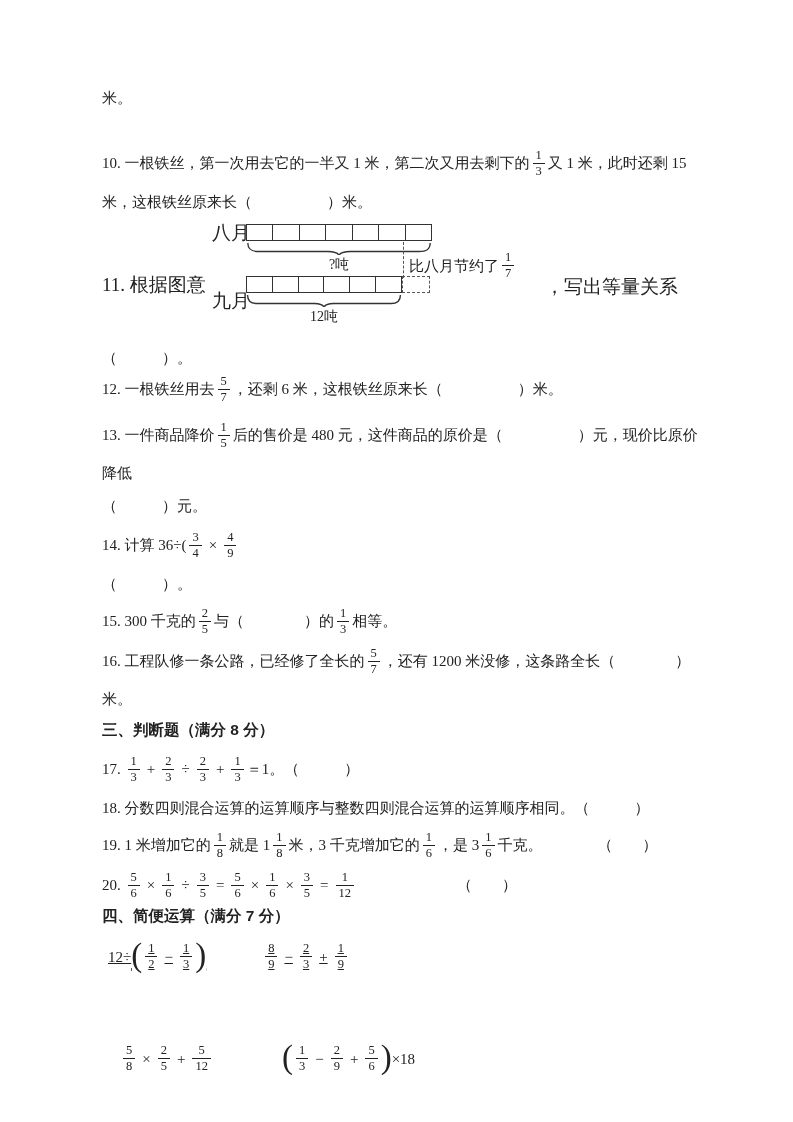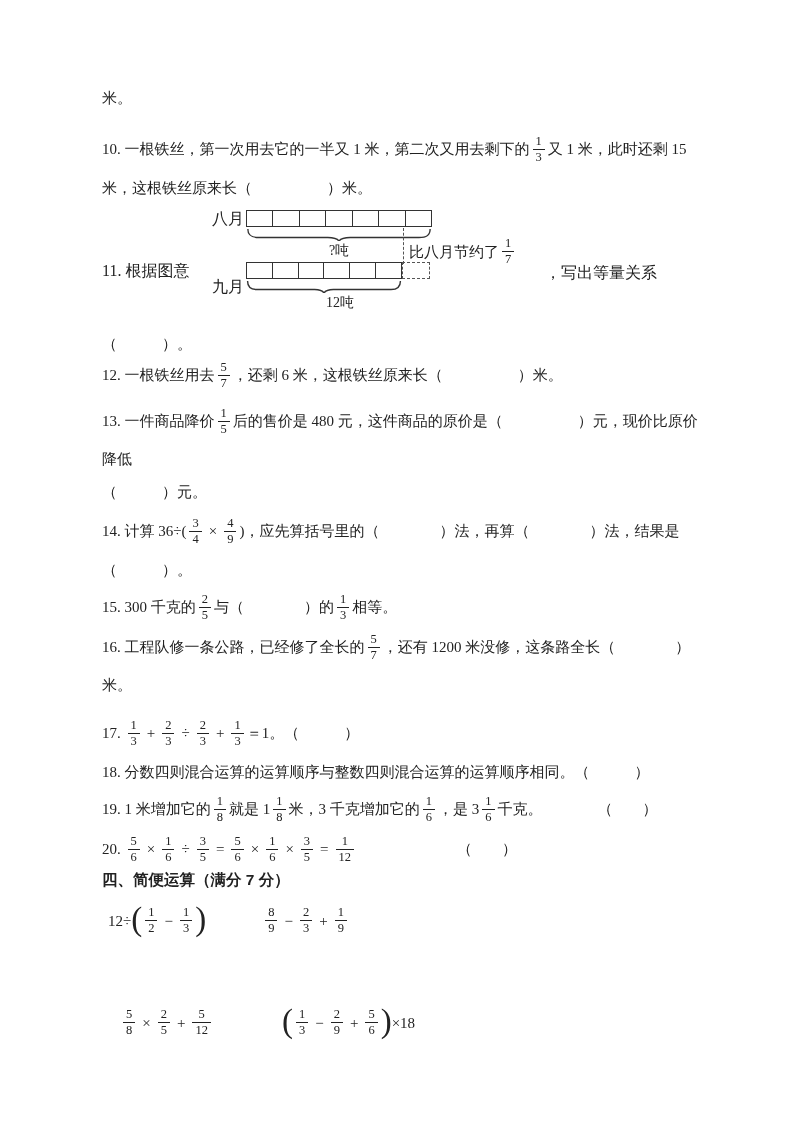--- a/index.html
+++ b/index.html
@@ -11,36 +11,36 @@
   }
   .line{line-height:20px;}
   .fline{line-height:38px;}
   .heading{font-family:"Liberation Sans","DejaVu Sans",sans-serif;font-weight:bold;font-size:15.5px;}
   .frac{display:inline-block;vertical-align:middle;text-align:center;
         font-size:12.5px;line-height:1.2;margin:0 3px;transform:translateY(-1px);}
   .frac .fn{display:block;padding:0 3px;border-bottom:1px solid #222;}
   .frac .fd{display:block;padding:0 3px;}
   .op{margin:0 4px;}
   .mt2{margin-top:10px}.mt4{margin-top:4px}.mt6{margin-top:2px}.mt8{margin-top:8px}
-  .mt10{margin-top:10px}.mt12{margin-top:12px}.mt26{margin-top:22px}.mt56{margin-top:56px}
+  .mt10{margin-top:10px}.mt12{margin-top:12px}.mt26{margin-top:36px}.mt56{margin-top:56px}
   
   .diagram{position:relative;height:118px;margin-top:6px;}
   .bar{position:absolute;display:flex;border:1px solid #333;box-sizing:border-box;height:17px;background:#fff;}
   .bar .cell{flex:1 1 auto;border-right:1px solid #333;}
   .bar .cell:last-child{border-right:0;}
   .dashed-cell{position:absolute;height:17px;box-sizing:border-box;border:1px dashed #555;}
   .vdash{position:absolute;width:0;border-left:1px dashed #555;}
   .brace{position:absolute;}
   .brace svg{display:block;width:100%;height:100%;}
   .bar-caption{position:absolute;text-align:center;font-size:14px;line-height:16px;}
-  .bar-label{position:absolute;font-size:16px;line-height:17px;}
+  .bar-label{position:absolute;font-size:19px;line-height:17px;}
   .note{position:absolute;display:flex;align-items:center;font-size:15px;}
   
   .expr-row{display:flex;align-items:center;height:46px;}
-  .row-indent1{padding-left:6px;}
+  .row-indent1{padding-left:6px;text-decoration:underline;}
   .row-indent2{padding-left:18px;}
   .expr{display:flex;align-items:center;}
   .bigp{font-size:33px;font-weight:400;line-height:1;transform:translateY(-2px);}
   .gap56{margin-left:56px;}
   .gap68{margin-left:68px;}
   .tail-paren55{margin-left:55px;}
   .tail-paren100{margin-left:100px;}
 </style>
 </head>
 <body>
@@ -92,48 +92,49 @@
         <div class="cell"></div>
         <div class="cell"></div>
         <div class="cell"></div>
       </div>
     <div class="dashed-cell" style="left:300px;top:58px;width:28px;"></div>
     <div class="brace" style="left:144px;top:77px;width:156px;height:12px;">
       <svg viewBox="0 0 200 14" preserveAspectRatio="none">
           <path d="M2,0 C2,7.5 6,10 14,10 L88,10 Q97,10 100,14 Q103,10 112,10 L186,10 C194,10 198,7.5 198,0" fill="none" stroke="#333" stroke-width="1.4" vector-effect="non-scaling-stroke"></path>
         </svg>
     </div>
-    <div class="bar-caption" style="left:160px;top:91px;width:156px;">12吨</div>
+    <div class="bar-caption" style="left:144px;top:91px;width:156px;">12吨</div>
 
     <span class="bar-label" style="left:443px;top:60px;text-align:right;">，写出等量关系</span>
   </div>
   <div class="line mt12">（　　　）。</div>
 
   <div class="fline mt6">
     <span>12. 一根铁丝用去</span><span class="frac"><span class="fn">5</span><span class="fd">7</span></span><span>，还剩 6 米，这根铁丝原来长（　　　　　）米。</span>
   </div>
 
   <div class="fline mt8">
     <span>13. 一件商品降价</span><span class="frac"><span class="fn">1</span><span class="fd">5</span></span><span>后的售价是 480 元，这件商品的原价是（　　　　　）元，现价比原价降低</span>
   </div>
   <div class="line mt4">（　　　）元。</div>
 
   <div class="fline mt10">
-    <span>14. 计算 36÷(</span><span class="frac"><span class="fn">3</span><span class="fd">4</span></span><span class="op">×</span><span class="frac"><span class="fn">4</span><span class="fd">9</span></span><span>)，应先算括号里的（　　　　）法，再算（　　　　）法，结果是</span>
+    <span>14. 计算 36÷(</span><span class="frac"><span class="fn">3</span><span class="fd">4</span></span><span class="op">×</span><span class="frac"><span class="fn">4</span><span class="fd">9</span></span>
   </div>
   <div class="line mt2">（　　　）。</div>
 
   <div class="fline mt8">
     <span>15. 300 千克的</span><span class="frac"><span class="fn">2</span><span class="fd">5</span></span><span>与（　　　　）的</span><span class="frac"><span class="fn">1</span><span class="fd">3</span></span><span>相等。</span>
   </div>
 
   <div class="fline mt6">
     <span>16. 工程队修一条公路，已经修了全长的</span><span class="frac"><span class="fn">5</span><span class="fd">7</span></span><span>，还有 1200 米没修，这条路全长（　　　　）米。</span>
   </div>
 
+  <div class="line heading mt6">三、判断题（满分 8 分）</div>
 
   <div class="fline mt10">
     <span>17. </span><span class="frac"><span class="fn">1</span><span class="fd">3</span></span><span class="op">+</span><span class="frac"><span class="fn">2</span><span class="fd">3</span></span><span class="op">÷</span><span class="frac"><span class="fn">2</span><span class="fd">3</span></span><span class="op">+</span><span class="frac"><span class="fn">1</span><span class="fd">3</span></span><span>＝1。（　　　）</span>
   </div>
 
   <div class="line mt10">18. 分数四则混合运算的运算顺序与整数四则混合运算的运算顺序相同。（　　　）</div>
 
   <div class="fline mt8">
     <span>19. 1 米增加它的</span><span class="frac"><span class="fn">1</span><span class="fd">8</span></span><span>就是 1</span><span class="frac"><span class="fn">1</span><span class="fd">8</span></span><span>米，3 千克增加它的</span><span class="frac"><span class="fn">1</span><span class="fd">6</span></span><span>，是 3</span><span class="frac"><span class="fn">1</span><span class="fd">6</span></span><span>千克。</span><span class="tail-paren55">（　　）</span>
   </div>

